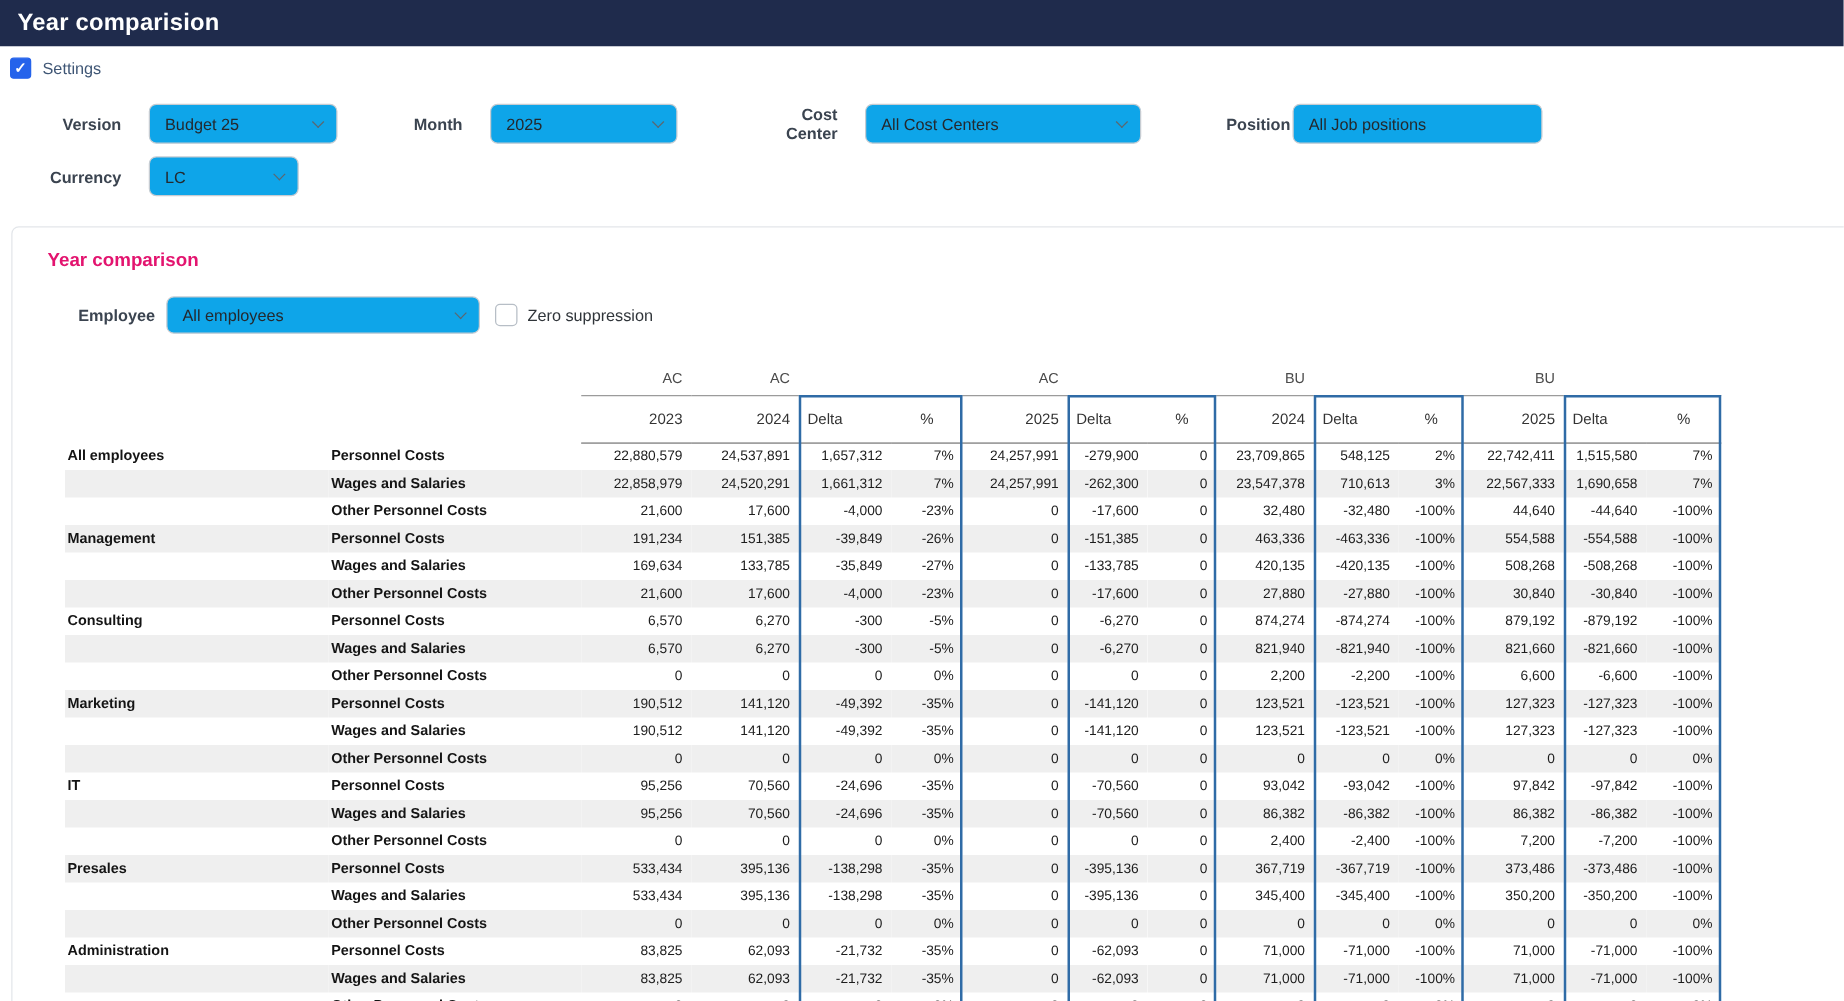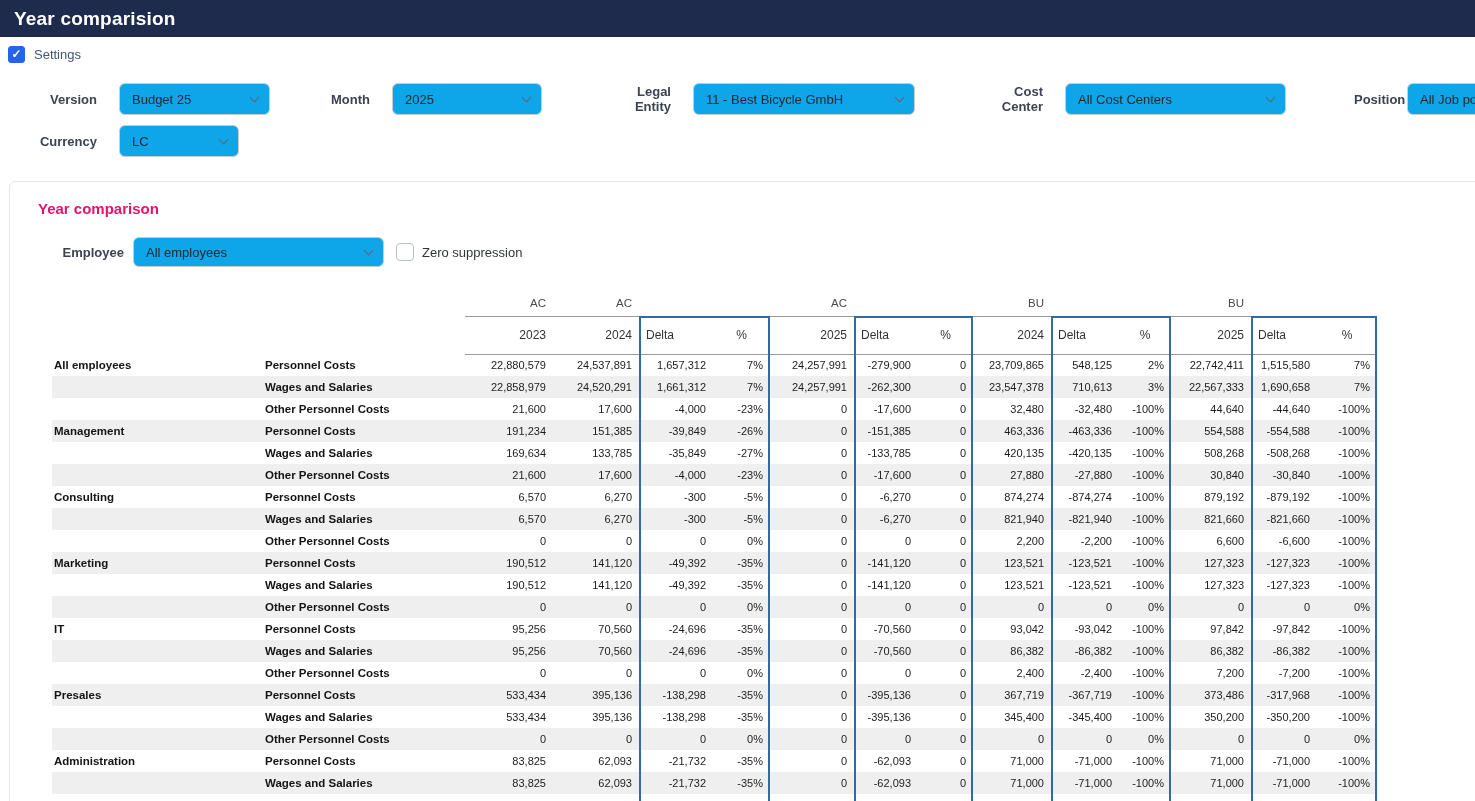--- a/index.html
+++ b/index.html
@@ -85,27 +85,20 @@
       <span class="flabel">Version</span>
       <div class="dropdown">
         <span>Budget 25</span>
         <span class="chev"></span>
       </div>
     </div>
     <div class="fitem w-mon">
       <span class="flabel">Month</span>
       <div class="dropdown">
         <span>2025</span>
-        <span class="chev"></span>
-      </div>
-    </div>
-    <div class="fitem w-leg">
-      <span class="flabel">Legal Entity</span>
-      <div class="dropdown">
-        <span>11 - Best Bicycle GmbH</span>
         <span class="chev"></span>
       </div>
     </div>
     <div class="fitem w-cos">
       <span class="flabel">Cost Center</span>
       <div class="dropdown">
         <span>All Cost Centers</span>
         <span class="chev"></span>
       </div>
     </div>
@@ -459,21 +452,21 @@
             <td class="num">395,136</td>
             <td class="num">-138,298</td>
             <td class="num">-35%</td>
             <td class="num">0</td>
             <td class="num">-395,136</td>
             <td class="num">0</td>
             <td class="num">367,719</td>
             <td class="num">-367,719</td>
             <td class="num">-100%</td>
             <td class="num">373,486</td>
-            <td class="num">-317,968</td>
+            <td class="num">-373,486</td>
             <td class="num">-100%</td>
           </tr>
           <tr>
             <td class="g"></td>
             <td class="i">Wages and Salaries</td>
             <td class="num">533,434</td>
             <td class="num">395,136</td>
             <td class="num">-138,298</td>
             <td class="num">-35%</td>
             <td class="num">0</td>

